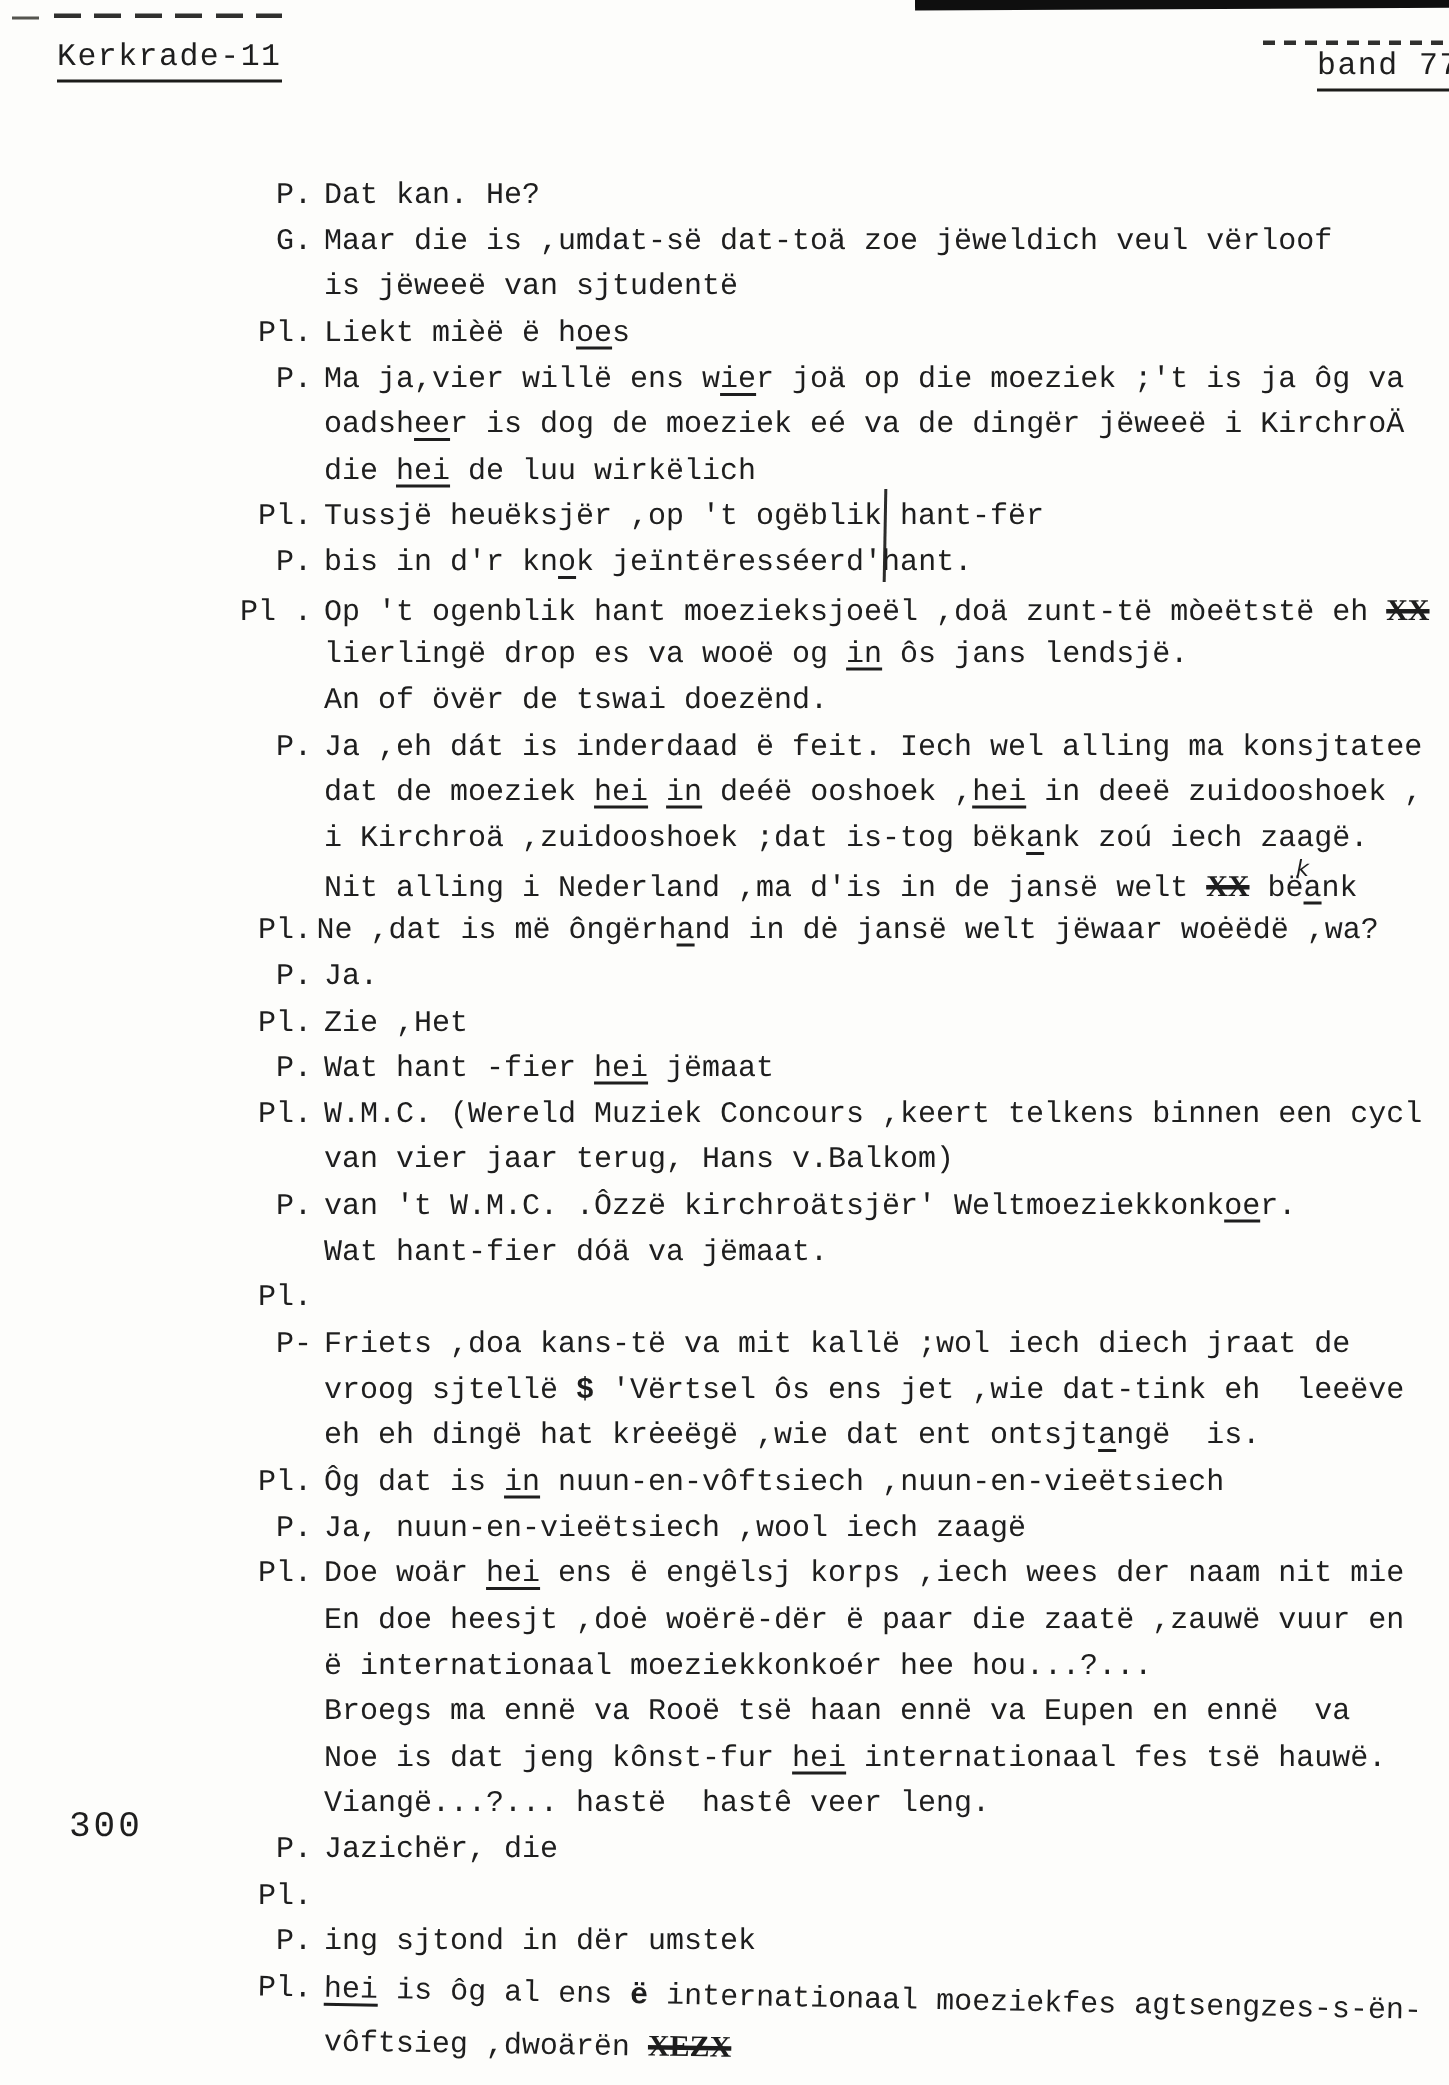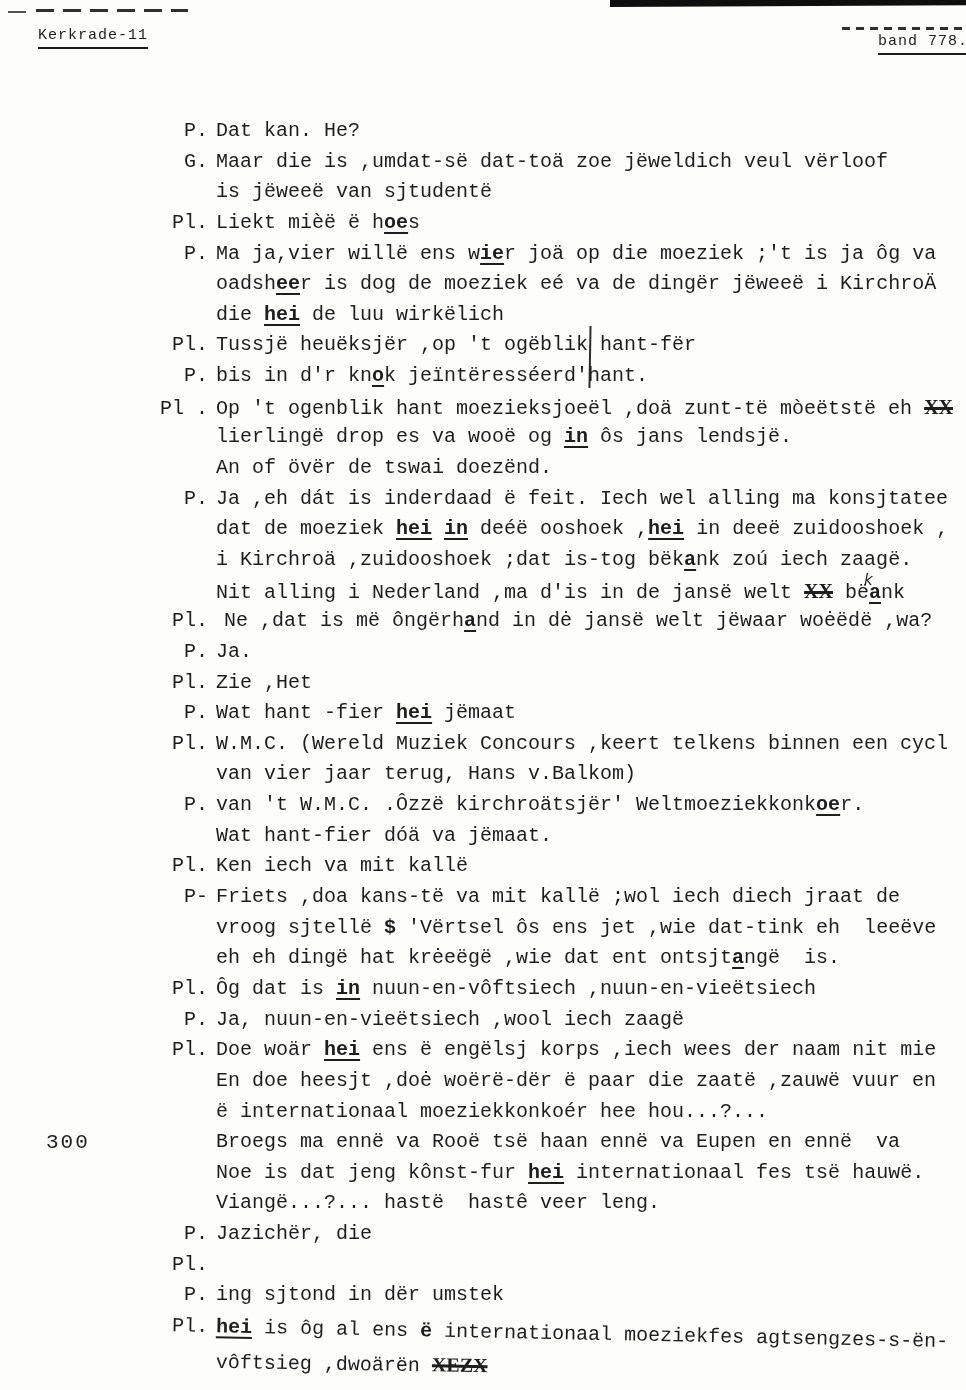--- a/index.html
+++ b/index.html
@@ -26,42 +26,42 @@
   .dashes-right{
     position:absolute;left:842px;top:27px;width:120px;height:3px;
     background:repeating-linear-gradient(90deg,#30302e 0 8px,transparent 8px 14px);
   }
   .pen-mark{
     position:absolute;left:589px;top:326px;width:2px;height:62px;
     background:#2c2c2a;transform:rotate(1deg);
   }
   
   .hdr{
-    position:absolute;font-size:15px;letter-spacing:1px;
+    position:absolute;font-size:21px;letter-spacing:1px;
     border-bottom:2.5px solid #1c1c1a;padding-bottom:3px;white-space:pre;
   }
   .hdr-left{left:38px;top:27px;}
   .hdr-right{left:842px;top:33px;margin-left:36px;}
   
   .margin-num{
-    position:absolute;left:46px;top:1131px;font-size:21px;letter-spacing:2px;
+    position:absolute;left:46px;top:1205px;font-size:24px;letter-spacing:2px;
   }
   
   .transcript{
     position:absolute;left:158px;top:116px;width:808px;
     font-size:20px;
   }
   .line{
     display:flex;align-items:baseline;
     height:30.65px;line-height:30.65px;white-space:pre;
   }
   .sp{width:50px;text-align:right;flex:none;white-space:pre;}
   .txt{margin-left:8px;white-space:pre;}
-  .line.tight .txt{margin-left:16px;}
-  .u{text-decoration:underline;text-decoration-thickness:2px;text-underline-offset:4px;font-weight:bold;}
+  .line.tight .txt{margin-left:3px;}
+  .u{text-decoration:underline;text-decoration-thickness:2px;text-underline-offset:4px;}
   .x{font-weight:bold;text-decoration:line-through;text-decoration-thickness:2.5px;font-family:Liberation Serif, serif;}
   .b{font-weight:bold;}
   .supk{
     display:inline-block;width:0;overflow:visible;
     transform:translate(-5px,-13px);
     font-size:15px;font-family:"DejaVu Sans",sans-serif;font-style:italic;
   }
   .slant-a{transform:rotate(1.15deg);transform-origin:0 50%;}
   .slant-b{transform:rotate(0.9deg) translateY(3px);transform-origin:0 50%;}
 </style>
@@ -99,21 +99,21 @@
       <div class="line"><span class="sp"></span><span class="txt"><span>i Kirchroä ,zuidooshoek ;dat is-tog bëk</span><span class="u">a</span><span>nk zoú iech zaagë.</span></span></div>
       <div class="line"><span class="sp"></span><span class="txt"><span>Nit alling i Nederland ,ma d'is in de jansë welt </span><span class="x">XX</span><span> bë</span><span class="supk">k</span><span class="u">a</span><span>nk</span></span></div>
       <div class="line tight"><span class="sp">Pl.</span><span class="txt"><span>Ne ,dat is më ôngërh</span><span class="u">a</span><span>nd in dė jansë welt jëwaar woėëdë ,wa?</span></span></div>
       <div class="line"><span class="sp">P.</span><span class="txt"><span>Ja.</span></span></div>
       <div class="line"><span class="sp">Pl.</span><span class="txt"><span>Zie ,Het</span></span></div>
       <div class="line"><span class="sp">P.</span><span class="txt"><span>Wat hant -fier </span><span class="u">hei</span><span> jëmaat</span></span></div>
       <div class="line"><span class="sp">Pl.</span><span class="txt"><span>W.M.C. (Wereld Muziek Concours ,keert telkens binnen een cycl</span></span></div>
       <div class="line"><span class="sp"></span><span class="txt"><span>van vier jaar terug, Hans v.Balkom)</span></span></div>
       <div class="line"><span class="sp">P.</span><span class="txt"><span>van 't W.M.C. .Ôzzë kirchroätsjër' Weltmoeziekkonk</span><span class="u">oe</span><span>r.</span></span></div>
       <div class="line"><span class="sp"></span><span class="txt"><span>Wat hant-fier dóä va jëmaat.</span></span></div>
-      <div class="line"><span class="sp">Pl.</span><span class="txt"><span>Ken iech va mit kallë</span></span></div>
+      <div class="line"><span class="sp">Pl.</span></div>
       <div class="line"><span class="sp">P-</span><span class="txt"><span>Friets ,doa kans-të va mit kallë ;wol iech diech jraat de</span></span></div>
       <div class="line"><span class="sp"></span><span class="txt"><span>vroog sjtellë </span><span class="b">$</span><span> 'Vërtsel ôs ens jet ,wie dat-tink eh  leeëve</span></span></div>
       <div class="line"><span class="sp"></span><span class="txt"><span>eh eh dingë hat krėeëgë ,wie dat ent ontsjt</span><span class="u">a</span><span>ngë  is.</span></span></div>
       <div class="line"><span class="sp">Pl.</span><span class="txt"><span>Ôg dat is </span><span class="u">in</span><span> nuun-en-vôftsiech ,nuun-en-vieëtsiech</span></span></div>
       <div class="line"><span class="sp">P.</span><span class="txt"><span>Ja, nuun-en-vieëtsiech ,wool iech zaagë</span></span></div>
       <div class="line"><span class="sp">Pl.</span><span class="txt"><span>Doe woär </span><span class="u">hei</span><span> ens ë engëlsj korps ,iech wees der naam nit mie</span></span></div>
       <div class="line"><span class="sp"></span><span class="txt"><span>En doe heesjt ,doė woërë-dër ë paar die zaatë ,zauwë vuur en</span></span></div>
       <div class="line"><span class="sp"></span><span class="txt"><span>ë internationaal moeziekkonkoér hee hou...?...</span></span></div>
       <div class="line"><span class="sp"></span><span class="txt"><span>Broegs ma ennë va Rooë tsë haan ennë va Eupen en ennë  va</span></span></div>
       <div class="line"><span class="sp"></span><span class="txt"><span>Noe is dat jeng kônst-fur </span><span class="u">hei</span><span> internationaal fes tsë hauwë.</span></span></div>

